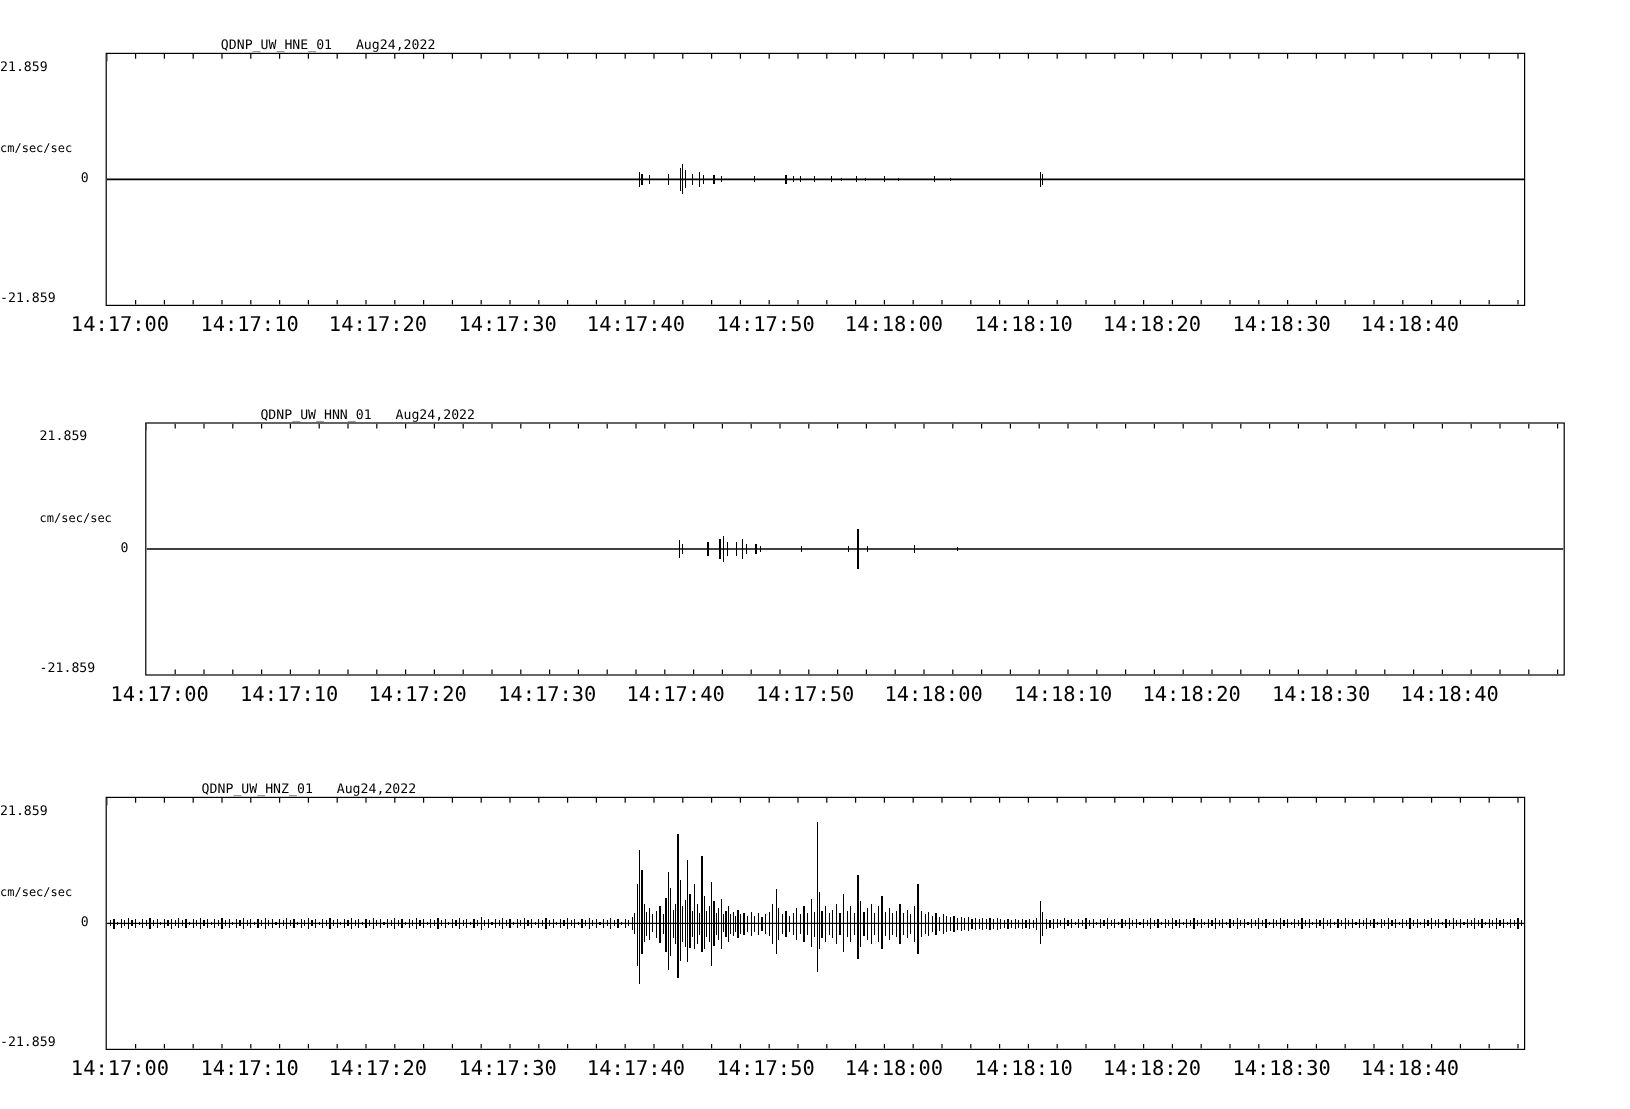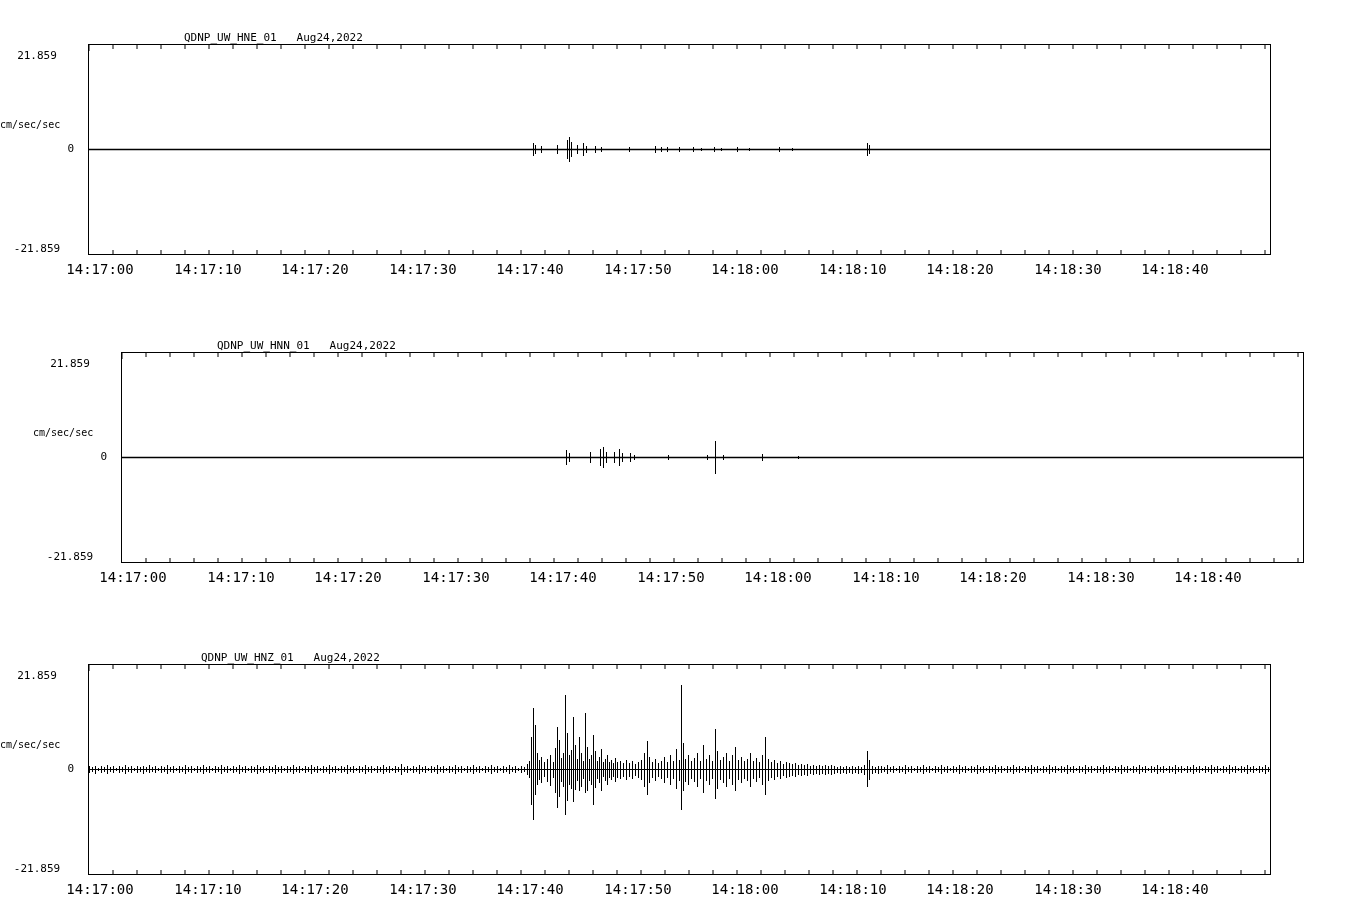--- a/index.html
+++ b/index.html
@@ -37,21 +37,21 @@
     font-size: 11px;
     letter-spacing: 0px;
     white-space: pre;
     color: #000000;
   }
   .ylabel-top, .ylabel-bottom {
     position: absolute;
     font-family: "DejaVu Sans Mono", monospace;
     font-size: 11px;
     color: #000000;
-    text-align: center;
+    text-align: left;
     white-space: pre;
   }
   .yunit {
     position: absolute;
     font-family: "DejaVu Sans Mono", monospace;
     font-size: 10px;
     color: #000000;
     white-space: pre;
     text-align: left;
   }
@@ -59,21 +59,21 @@
     position: absolute;
     font-family: "DejaVu Sans Mono", monospace;
     font-size: 11px;
     color: #000000;
     white-space: pre;
     text-align: right;
   }
   .xtick-label {
     position: absolute;
     font-family: "DejaVu Sans Mono", monospace;
-    font-size: 14px;
+    font-size: 17px;
     color: #000000;
     white-space: pre;
     text-align: center;
     transform: translateX(-50%);
   }
   svg.trace-svg {
     position: absolute;
     left: 0;
     top: 0;
     display: block;
@@ -388,21 +388,21 @@
     <div class="xtick-label" style="left:530px;top:263px;">14:17:40</div>
     <div class="xtick-label" style="left:638px;top:263px;">14:17:50</div>
     <div class="xtick-label" style="left:745px;top:263px;">14:18:00</div>
     <div class="xtick-label" style="left:853px;top:263px;">14:18:10</div>
     <div class="xtick-label" style="left:960px;top:263px;">14:18:20</div>
     <div class="xtick-label" style="left:1068px;top:263px;">14:18:30</div>
     <div class="xtick-label" style="left:1175px;top:263px;">14:18:40</div>
   </div>
 
   <div class="panel" style="top:612px;height:312px;">
-    <div class="trace-title" style="left:201px;top:39px;">QDNP_UW_HNZ_01   Aug24,2022</div>
+    <div class="trace-title" style="left:168px;top:39px;">QDNP_UW_HNZ_01   Aug24,2022</div>
     <div class="ylabel-top" style="left:0px;top:57px;width:74px;">21.859</div>
     <div class="yunit" style="left:0px;top:127px;width:80px;">cm/sec/sec</div>
     <div class="yzero" style="left:0px;top:150px;width:74px;">0</div>
     <div class="ylabel-bottom" style="left:0px;top:250px;width:74px;">-21.859</div>
 
     <div class="plot-frame" style="left:88px;top:52px;width:1183px;height:211px;">
       <svg class="trace-svg" width="1181" height="209" viewBox="0 0 1181 209" preserveAspectRatio="none">
         <g stroke="#000" stroke-width="1">
           <line x1="0" y1="0" x2="0" y2="6"></line>
             <line x1="24" y1="0" x2="24" y2="4"></line>

